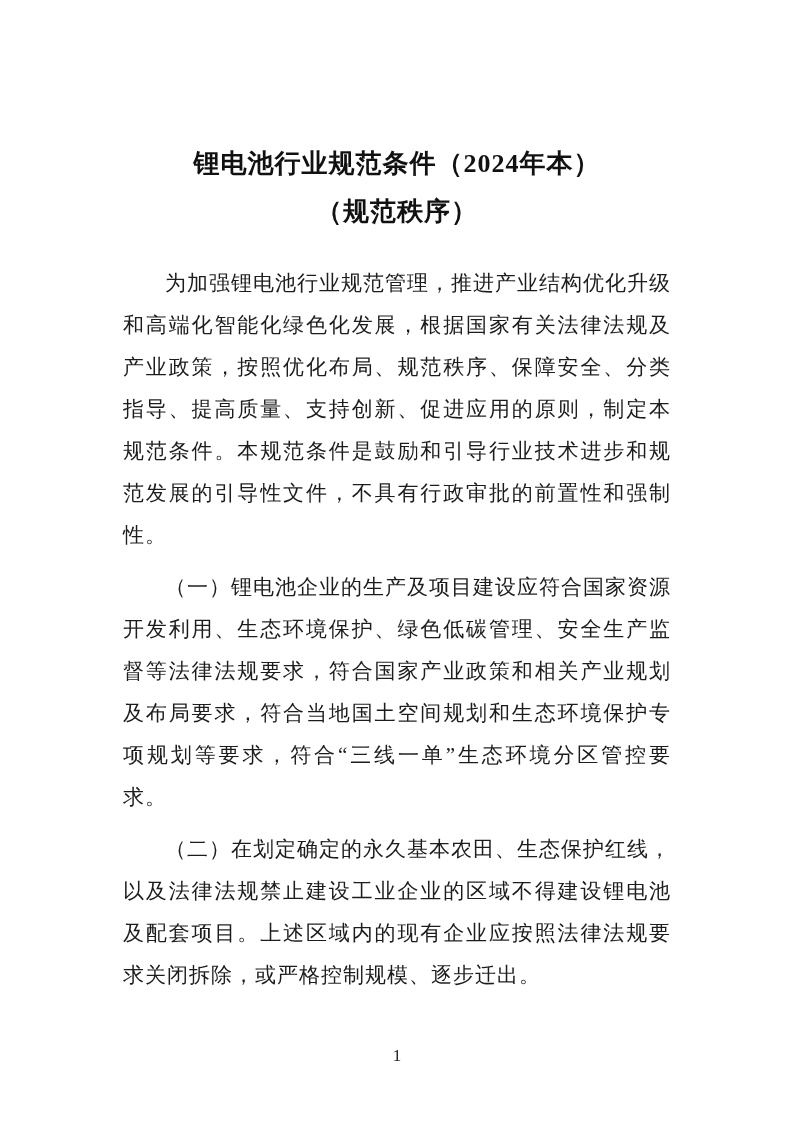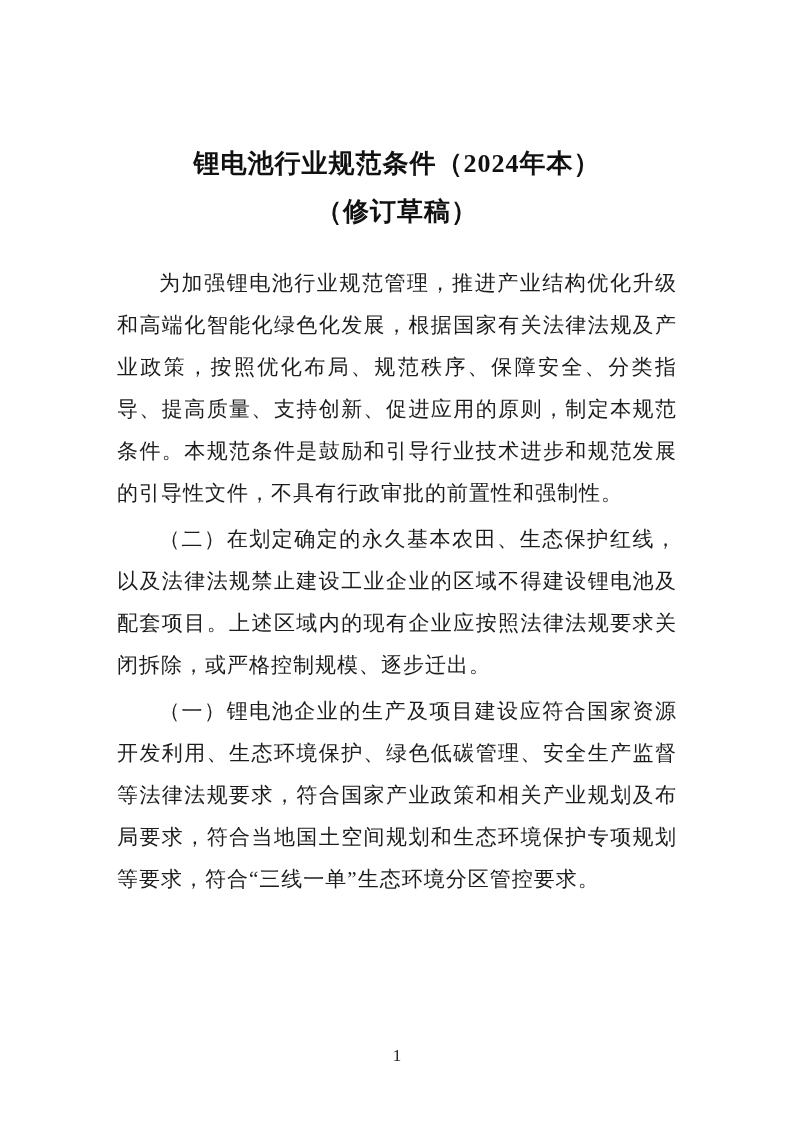--- a/index.html
+++ b/index.html
@@ -35,21 +35,21 @@
   }
   .doc-body {
     margin-top: 26px;
     font-size: 21px;
     line-height: 42px;
     text-align: justify;
     text-justify: inter-character;
     letter-spacing: 1px;
   }
   .doc-body p {
-    margin: 4px;
+    margin: 10px;
     text-indent: 2em;
   }
   .section-heading {
     font-weight: bold;
     font-family: "Liberation Sans", sans-serif;
     color: #111111;
     letter-spacing: 2px;
   }
   .page-number {
     position: absolute;
@@ -62,21 +62,21 @@
     color: #222222;
     font-family: "Liberation Serif", serif;
   }
 </style>
 </head>
 <body>
 
 <div class="page">
   <div class="content">
     <h1 class="doc-title">锂电池行业规范条件（2024年本）</h1>
-    <h1 class="doc-title">（修订草稿）</h1>
+    <h1 class="doc-title">（规范秩序）</h1>
     <div class="doc-body">
       <p>为加强锂电池行业规范管理，推进产业结构优化升级和高端化智能化绿色化发展，根据国家有关法律法规及产业政策，按照优化布局、规范秩序、保障安全、分类指导、提高质量、支持创新、促进应用的原则，制定本规范条件。本规范条件是鼓励和引导行业技术进步和规范发展的引导性文件，不具有行政审批的前置性和强制性。</p>
+      <p>（一）锂电池企业的生产及项目建设应符合国家资源开发利用、生态环境保护、绿色低碳管理、安全生产监督等法律法规要求，符合国家产业政策和相关产业规划及布局要求，符合当地国土空间规划和生态环境保护专项规划等要求，符合“三线一单”生态环境分区管控要求。</p>
       <p>（二）在划定确定的永久基本农田、生态保护红线，以及法律法规禁止建设工业企业的区域不得建设锂电池及配套项目。上述区域内的现有企业应按照法律法规要求关闭拆除，或严格控制规模、逐步迁出。</p>
-      <p>（一）锂电池企业的生产及项目建设应符合国家资源开发利用、生态环境保护、绿色低碳管理、安全生产监督等法律法规要求，符合国家产业政策和相关产业规划及布局要求，符合当地国土空间规划和生态环境保护专项规划等要求，符合“三线一单”生态环境分区管控要求。</p>
     </div>
   </div>
   <div class="page-number">1</div>
 </div>
 
 </body></html>

